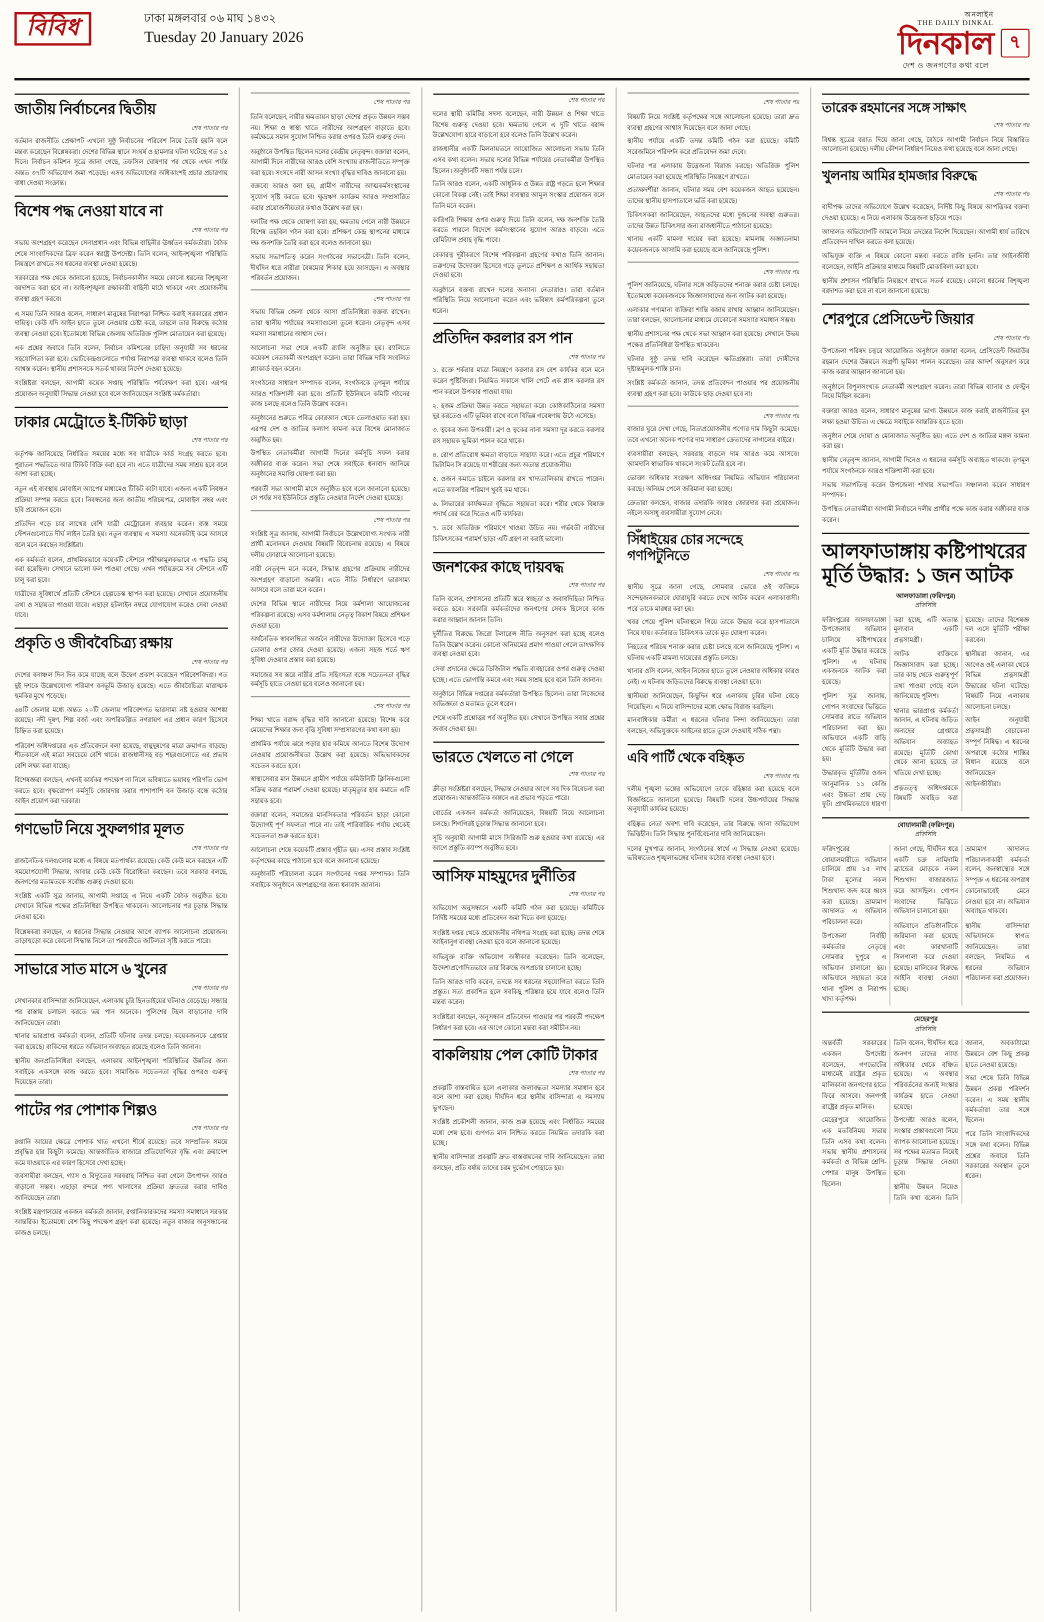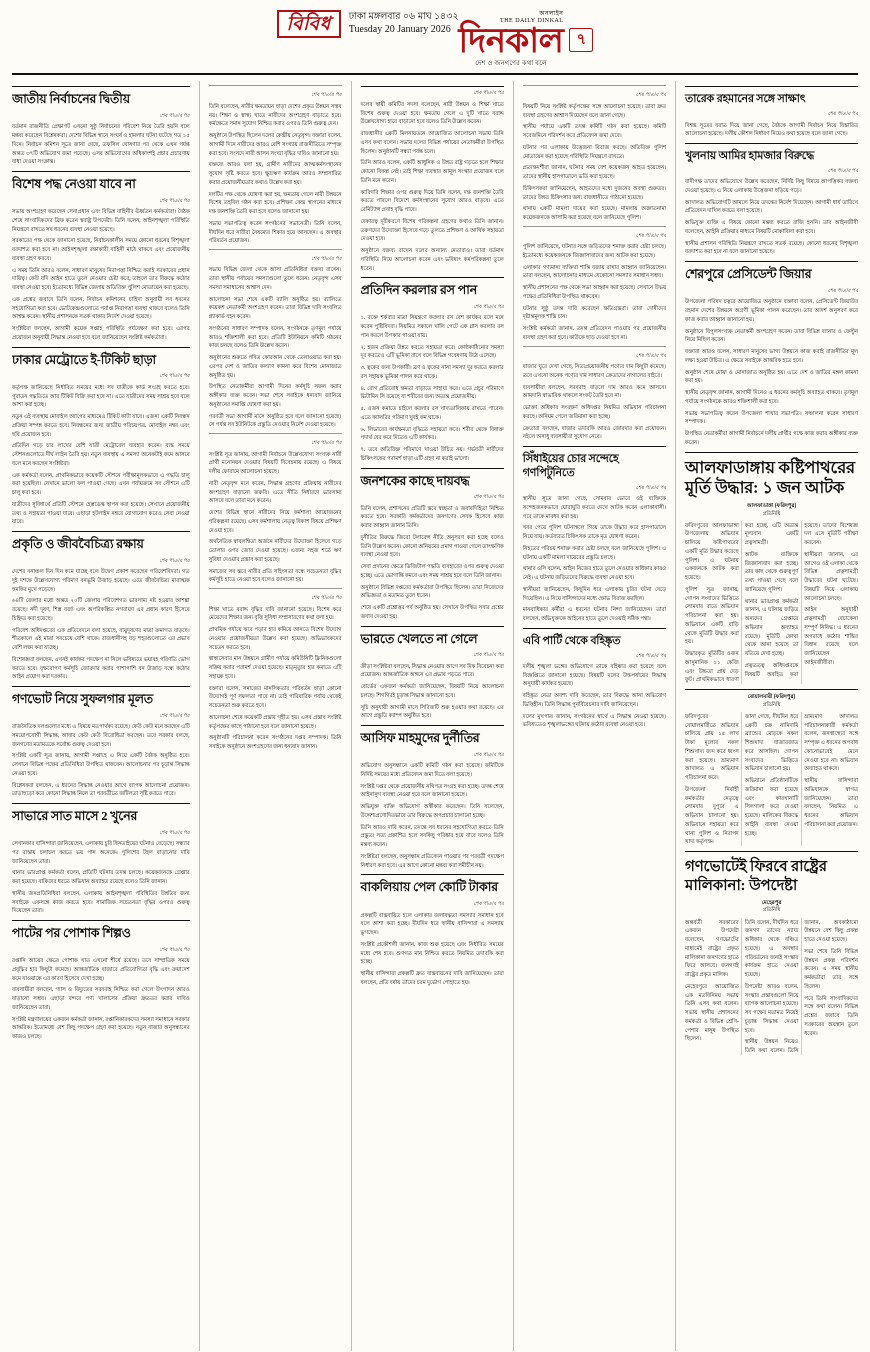--- a/index.html
+++ b/index.html
@@ -12,44 +12,44 @@
   }
   .page{
     width:870px;height:1352px;
     box-sizing:border-box;
     padding:10px 12px 8px 12px;
     position:relative;
   }
 
   
   .masthead{
-    display:flex;align-items:flex-start;justify-content:center;
+    display:flex;align-items:flex-start;justify-content:space-between;
     border-bottom:2px solid #111;
     padding-bottom:4px;
   }
   .mast-left{display:flex;align-items:flex-start;gap:8px;}
   .bibidho{
     border:2px solid #b01116;
     color:#b01116;
     font-weight:bold;
     font-size:19px;
     padding:2px 8px 3px 8px;
     letter-spacing:0.5px;
     line-height:1;
     font-style:italic;
   }
-  .mast-dates{padding-top:1px;}
+  .mast-dates{padding-top:1px;margin-left:36px;}
   .mast-dates .bn{font-size:9.5px;line-height:1.25;}
-  .mast-dates .en{font-size:10px;line-height:1.25;}
+  .mast-dates .en{font-size:13px;line-height:1.25;}
   .mast-right{display:flex;align-items:center;gap:6px;}
   .mast-sub{font-size:6px;letter-spacing:0.5px;text-align:right;line-height:1.2;}
   .dinkal{
     color:#b01116;
     font-weight:bold;
-    font-size:34px;
+    font-size:26px;
     line-height:1;
     letter-spacing:-0.5px;
   }
   .dinkal-tag{font-size:6.5px;color:#222;text-align:center;letter-spacing:0.3px;}
   .pageno{
     border:1.5px solid #b01116;
     color:#b01116;
     font-size:15px;
     font-weight:bold;
     width:22px;height:22px;
@@ -173,21 +173,21 @@
           <h2 class="head">গণভোট নিয়ে সুফলগার মূলত</h2>
           <div class="byline">শেষ পাতার পর</div>
           <div>
             <p class="body">রাজনৈতিক দলগুলোর মধ্যে এ বিষয়ে মতপার্থক্য রয়েছে। কেউ কেউ মনে করছেন এটি সময়োপযোগী সিদ্ধান্ত, আবার কেউ কেউ বিরোধিতা করছেন। তবে সরকার বলছে, জনগণের মতামতকে সর্বোচ্চ গুরুত্ব দেওয়া হবে।</p>
             <p class="body">সংশ্লিষ্ট একটি সূত্র জানায়, আগামী সপ্তাহে এ নিয়ে একটি বৈঠক অনুষ্ঠিত হবে। সেখানে বিভিন্ন পক্ষের প্রতিনিধিরা উপস্থিত থাকবেন। আলোচনার পর চূড়ান্ত সিদ্ধান্ত নেওয়া হবে।</p>
             <p class="body">বিশ্লেষকরা বলছেন, এ ধরনের সিদ্ধান্ত নেওয়ার আগে ব্যাপক আলোচনা প্রয়োজন। তাড়াহুড়ো করে কোনো সিদ্ধান্ত নিলে তা পরবর্তীতে জটিলতা সৃষ্টি করতে পারে।</p>
           </div>
         </div>
         <div>
           <div class="rule-top"></div>
-          <h2 class="head">সাভারে সাত মাসে 2 খুনের</h2>
+          <h2 class="head">সাভারে সাত মাসে ৬ খুনের</h2>
           <div class="byline">শেষ পাতার পর</div>
           <div>
             <p class="body">সেখানকার বাসিন্দারা জানিয়েছেন, এলাকায় চুরি ছিনতাইয়ের ঘটনাও বেড়েছে। সন্ধ্যার পর রাস্তায় চলাচল করতে ভয় পান অনেকে। পুলিশের টহল বাড়ানোর দাবি জানিয়েছেন তারা।</p>
             <p class="body">থানার ভারপ্রাপ্ত কর্মকর্তা বলেন, প্রতিটি ঘটনার তদন্ত চলছে। কয়েকজনকে গ্রেপ্তার করা হয়েছে। বাকিদের ধরতে অভিযান অব্যাহত রয়েছে বলেও তিনি জানান।</p>
             <p class="body">স্থানীয় জনপ্রতিনিধিরা বলছেন, এলাকায় আইনশৃঙ্খলা পরিস্থিতির উন্নতির জন্য সবাইকে একসঙ্গে কাজ করতে হবে। সামাজিক সচেতনতা বৃদ্ধির ওপরও গুরুত্ব দিয়েছেন তারা।</p>
           </div>
         </div>
         <div>
           <div class="rule-top"></div>
           <h2 class="head">পাটের পর পোশাক শিল্পও</h2>
@@ -439,21 +439,20 @@
             <p class="body">ফরিদপুরের বোয়ালমারীতে অভিযান চালিয়ে প্রায় ১৫ লাখ টাকা মূল্যের নকল শিশুখাদ্য জব্দ করে ধ্বংস করা হয়েছে। ভ্রাম্যমাণ আদালত এ অভিযান পরিচালনা করে।</p>
             <p class="body">উপজেলা নির্বাহী কর্মকর্তার নেতৃত্বে সোমবার দুপুরে এ অভিযান চালানো হয়। অভিযানে সহায়তা করে থানা পুলিশ ও নিরাপদ খাদ্য কর্তৃপক্ষ।</p>
             <p class="body">জানা গেছে, দীর্ঘদিন ধরে একটি চক্র নামিদামি ব্র্যান্ডের মোড়কে নকল শিশুখাদ্য বাজারজাত করে আসছিল। গোপন সংবাদের ভিত্তিতে অভিযান চালানো হয়।</p>
             <p class="body">অভিযানে প্রতিষ্ঠানটিকে জরিমানা করা হয়েছে এবং কারখানাটি সিলগালা করে দেওয়া হয়েছে। মালিকের বিরুদ্ধে আইনি ব্যবস্থা নেওয়া হচ্ছে।</p>
             <p class="body">ভ্রাম্যমাণ আদালত পরিচালনাকারী কর্মকর্তা বলেন, জনস্বাস্থ্যের সঙ্গে সম্পৃক্ত এ ধরনের অপরাধ কোনোভাবেই মেনে নেওয়া হবে না। অভিযান অব্যাহত থাকবে।</p>
             <p class="body">স্থানীয় বাসিন্দারা অভিযানকে স্বাগত জানিয়েছেন। তারা বলছেন, নিয়মিত এ ধরনের অভিযান পরিচালনা করা প্রয়োজন।</p>
           </div>
         </div>
         <div>
           <div class="rule-top"></div>
-          <h2 class="head big">গণভোটেই ফিরবে রাষ্ট্রের মালিকানা: উপদেষ্টা</h2>
           <div class="dateline">
             <span class="place">মেহেরপুর</span>
             <span class="sub">প্রতিনিধি</span>
           </div>
           <div class="threecol">
             <p class="body">অন্তর্বর্তী সরকারের একজন উপদেষ্টা বলেছেন, গণভোটের মাধ্যমেই রাষ্ট্রের প্রকৃত মালিকানা জনগণের হাতে ফিরে আসবে। জনগণই রাষ্ট্রের প্রকৃত মালিক।</p>
             <p class="body">মেহেরপুরে আয়োজিত এক মতবিনিময় সভায় তিনি এসব কথা বলেন। সভায় স্থানীয় প্রশাসনের কর্মকর্তা ও বিভিন্ন শ্রেণি-পেশার মানুষ উপস্থিত ছিলেন।</p>
             <p class="body">তিনি বলেন, দীর্ঘদিন ধরে জনগণ তাদের ন্যায্য অধিকার থেকে বঞ্চিত হয়েছে। এ অবস্থার পরিবর্তনের জন্যই সংস্কার কার্যক্রম হাতে নেওয়া হয়েছে।</p>
             <p class="body">উপদেষ্টা আরও বলেন, সংস্কার প্রস্তাবগুলো নিয়ে ব্যাপক আলোচনা হয়েছে। সব পক্ষের মতামত নিয়েই চূড়ান্ত সিদ্ধান্ত নেওয়া হবে।</p>
             <p class="body">স্থানীয় উন্নয়ন নিয়েও তিনি কথা বলেন। তিনি জানান, অবকাঠামো উন্নয়নে বেশ কিছু প্রকল্প হাতে নেওয়া হয়েছে।</p>

